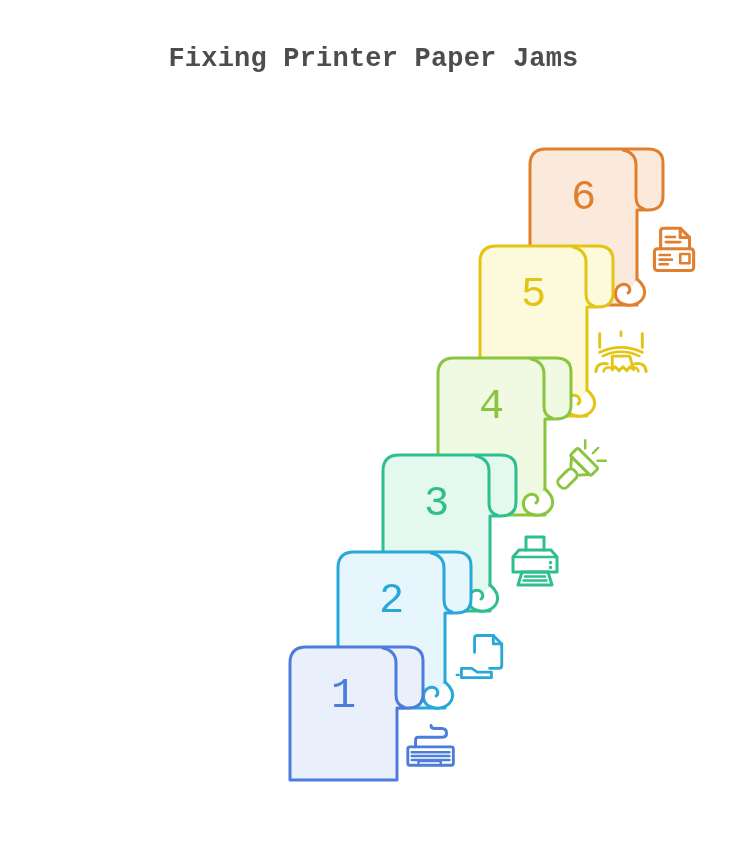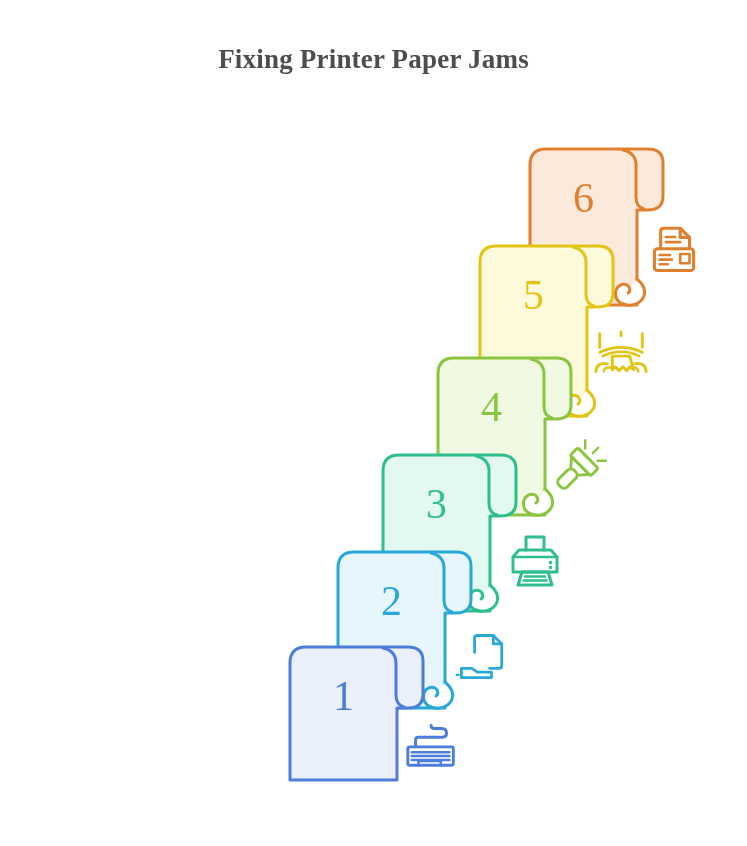--- a/index.html
+++ b/index.html
@@ -1,17 +1,17 @@
 <!DOCTYPE html>
 <html style="--title-color: #4d4d4d; --text-color: #4f4f4f;"><head>
 <meta charset="utf-8">
 <style>
   html,body{margin:0;padding:0;background:#fff;}
   .canvas{position:relative;width:747px;height:846px;background:#fff;overflow:hidden;
-          font-family:Liberation Serif, serif;}
+          font-family:Liberation Mono, monospace;}
   .page-title{position:absolute;left:0;top:44px;width:747px;text-align:center;
               font-size:27px;font-weight:700;color:var(--title-color,#4d4d4d);letter-spacing:.2px;}
   .step{position:absolute;left:0;top:0;width:0;height:0;}
   .scroll{position:absolute;overflow:visible;}
   .scroll .sil{fill:var(--fill);stroke:var(--accent);stroke-width:3;stroke-linejoin:round;}
   .scroll .fold{fill:none;stroke:var(--accent);stroke-width:3;stroke-linecap:round;}
   .scroll .curl{fill:#fff;stroke:var(--accent);stroke-width:3;stroke-linecap:round;stroke-linejoin:round;}
   .step-number{position:absolute;width:107px;text-align:center;font-size:42px;line-height:46px;
                font-weight:400;color:var(--accent);}
   .icon{position:absolute;color:var(--accent);overflow:visible;}

